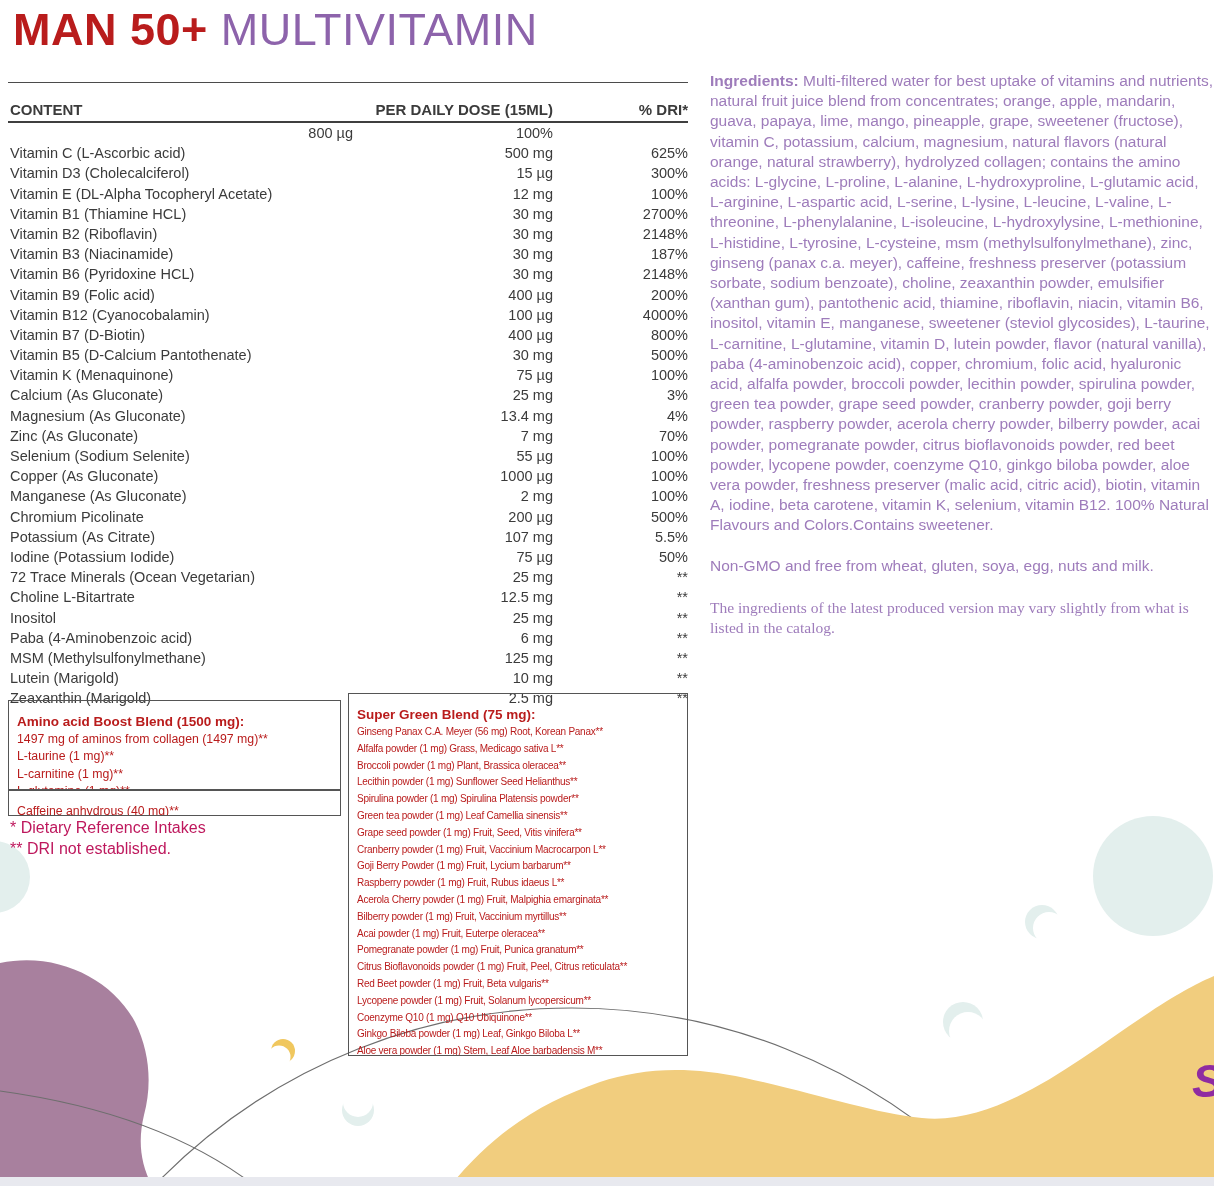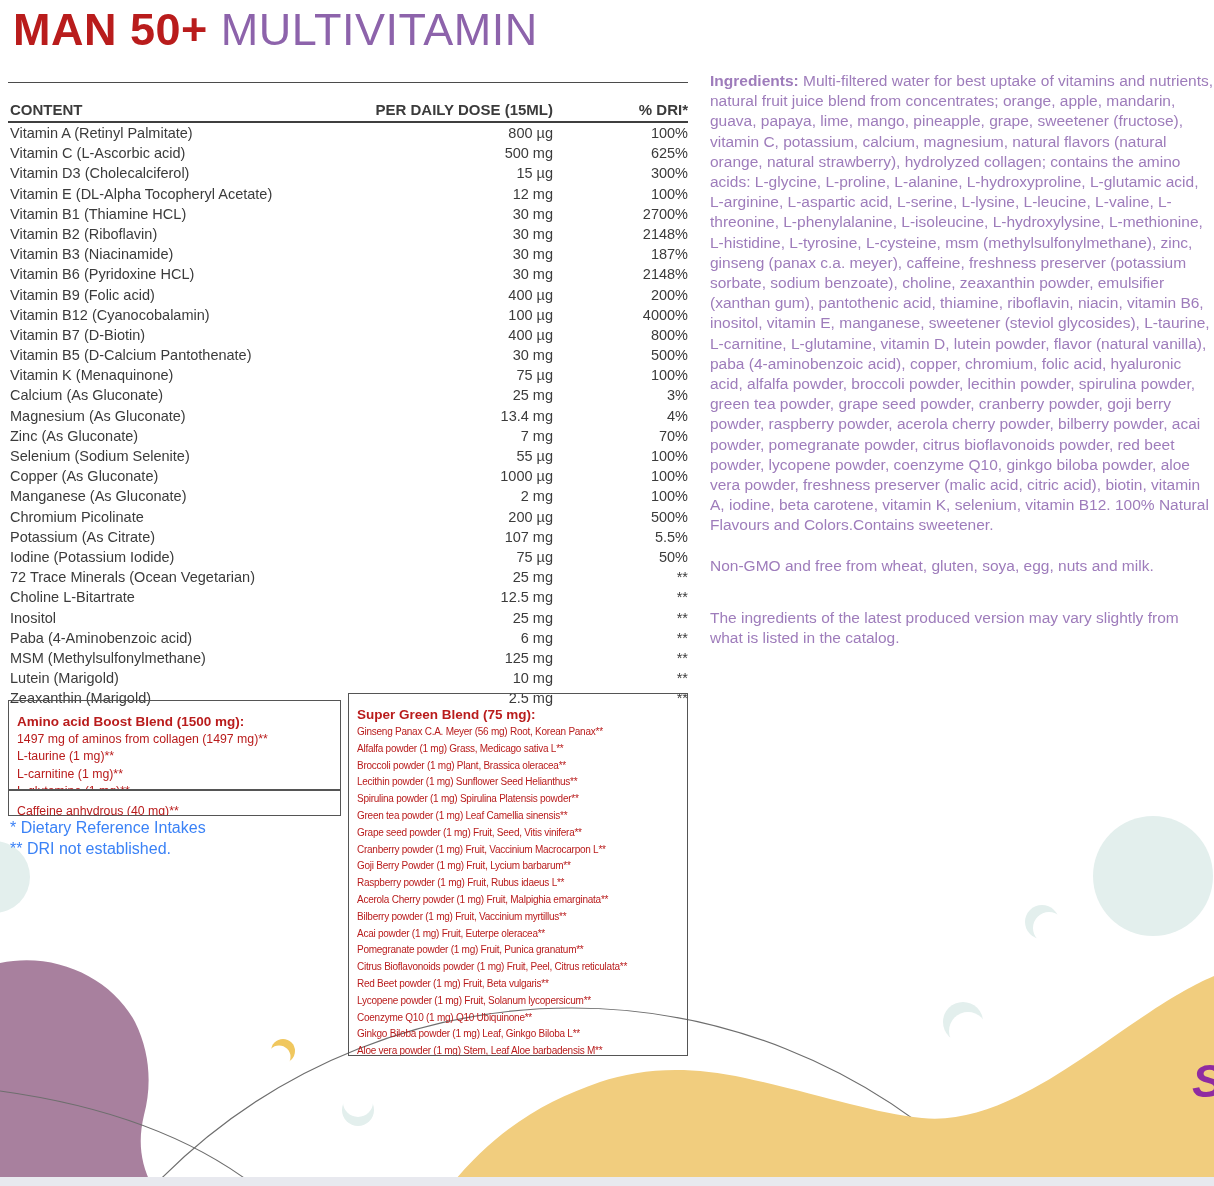--- a/index.html
+++ b/index.html
@@ -24,27 +24,27 @@
   .blendbox{position:absolute;border:1px solid #555;background:transparent;color:#b91c1c;
             padding:12px 8px;overflow:hidden;}
   .amino-box{left:8px;top:700px;width:333px;height:90px;}
   .caffeine-box{left:8px;top:790px;width:333px;height:25px;}
   .green-box{left:348px;top:693px;width:340px;height:363px;}
   .blend-title{font-weight:bold;font-size:13.5px;line-height:18px;white-space:nowrap;}
   .amino-box .blend-item{font-size:12.3px;line-height:17.3px;white-space:nowrap;}
   .caffeine-box .blend-item{font-size:12.3px;line-height:17px;white-space:nowrap;}
   .green-box .blend-item{font-size:10px;line-height:16.8px;letter-spacing:-0.25px;white-space:nowrap;}
 
-  .footnotes{position:absolute;left:10px;top:818px;font-size:16px;line-height:20.5px;color:#3b82f6;}
+  .footnotes{position:absolute;left:10px;top:818px;font-size:16px;line-height:20.5px;color:#be185d;}
 
   .ingredients{position:absolute;left:710px;top:71px;width:505px;color:#9e7cbb;
                font-size:15.5px;line-height:20.2px;}
   .ingredients p{margin:0;}
   .ingredients .p2{margin-top:20px;}
-  .ingredients .p3{margin-top:32px;}
+  .ingredients .p3{margin-top:22px;font-family:Liberation Serif, serif;}
   .ingredients strong{font-weight:bold;}
 
   .brand-letter{position:absolute;left:1192px;top:1053px;font-size:47px;font-weight:bold;
                 font-style:italic;color:#8f2ba1;z-index:2;}
   .bottom-strip{position:absolute;left:0;bottom:0;width:1214px;height:9px;background:#e8e9ef;z-index:3;}
 </style>
 </head>
 <body>
 
 <div class="page">
@@ -88,21 +88,20 @@
     </div>
 
     <div class="suptable">
       <div class="thead">
         <span class="h1">CONTENT</span>
         <span class="h2">PER DAILY DOSE (15ML)</span>
         <span class="h3">% DRI*</span>
       </div>
       <div>
           <div class="trow">
-            <span class="cname">Vitamin A (Retinyl Palmitate)</span>
             <span class="cdose">800 µg</span>
             <span class="cdri">100%</span>
           </div>
           <div class="trow">
             <span class="cname">Vitamin C (L-Ascorbic acid)</span>
             <span class="cdose">500 mg</span>
             <span class="cdri">625%</span>
           </div>
           <div class="trow">
             <span class="cname">Vitamin D3 (Cholecalciferol)</span>

